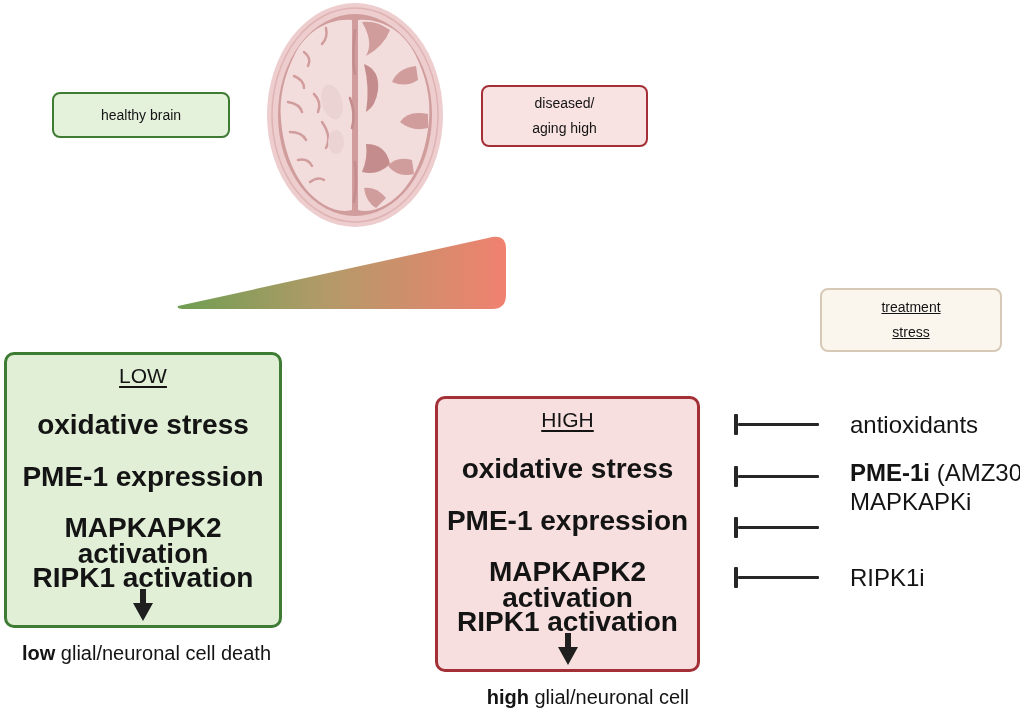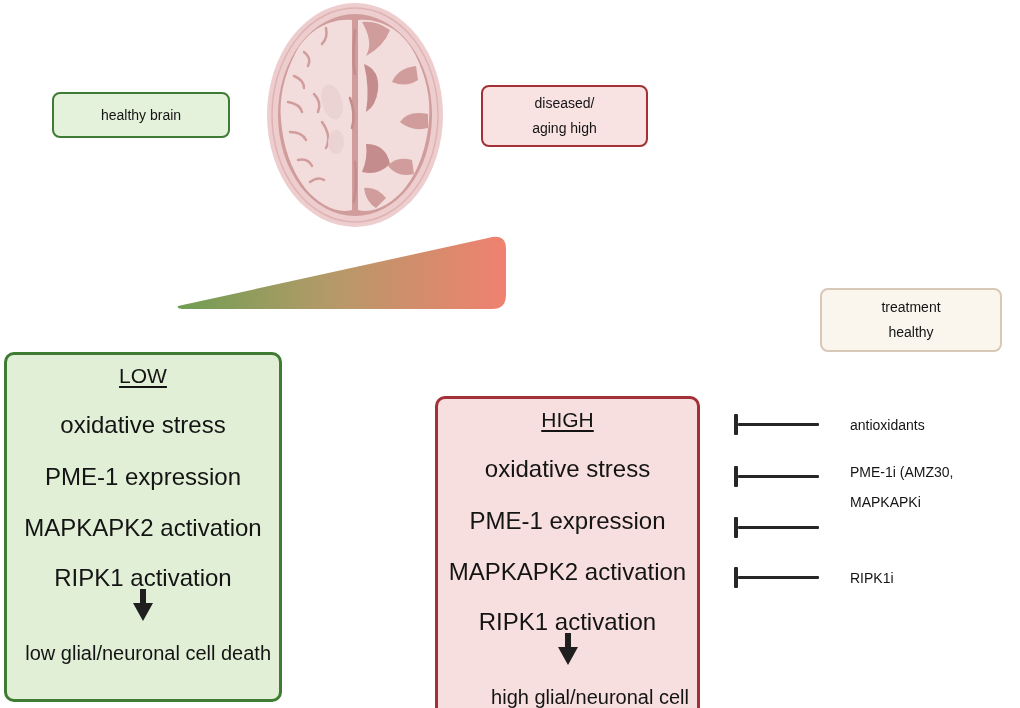--- a/index.html
+++ b/index.html
@@ -7,42 +7,42 @@
     position:relative;width:1020px;height:708px;background:#ffffff;overflow:hidden;
     font-family:"Liberation Sans","DejaVu Sans",sans-serif;color:#141414;
   }
   
   .label-box{
     position:absolute;display:flex;flex-direction:column;align-items:center;justify-content:center;
     border-radius:8px;font-size:14px;line-height:25px;text-align:center;box-sizing:border-box;
   }
   .label-box.green{background:var(--green-fill);border:2.5px solid var(--green-border);}
   .label-box.red{background:var(--red-fill);border:2.5px solid var(--red-border);}
-  .label-box.cream{background:var(--cream-fill);border:2px solid var(--cream-border);}
+  .label-box.cream{background:var(--cream-fill);border:2px solid var(--cream-border);text-decoration:underline;}
   
   .panel{
-    position:absolute;box-sizing:border-box;border-radius:10px;top:352px;height:350px;
+    position:absolute;box-sizing:border-box;border-radius:10px;top:352px;height:276px;
   }
   .panel.low{left:4px;width:278px;background:var(--green-fill2);border:3px solid var(--green-border);}
   .panel.high{left:435px;width:265px;background:var(--red-fill2);border:3px solid var(--red-border);margin-top:44px;}
   .panel .row{
-    position:absolute;left:0;right:0;text-align:center;font-size:24px;line-height:26px;
+    position:absolute;left:0;right:0;text-align:center;font-size:28px;line-height:26px;font-weight:bold;
   }
   .panel .title-row{position:absolute;left:0;right:0;top:8px;text-align:center;font-size:21px;line-height:26px;}
   .panel .title-row span{text-decoration:underline;text-underline-offset:3px;}
   .panel .arrow-wrap{position:absolute;left:0;right:0;top:234px;display:flex;justify-content:center;}
   .panel .outcome{
     position:absolute;left:8px;right:8px;top:285px;text-align:right;font-size:20px;line-height:27px;
   }
-  b{font-weight:normal;}
+  b{font-weight:bold;}
   
   .tbar{position:absolute;left:734px;width:85px;height:21px;display:flex;align-items:center;}
   .tbar .stem{width:4px;height:21px;background:var(--line-color);border-radius:1px;}
   .tbar .shaft{flex:1;height:3.5px;background:var(--line-color);border-radius:1px;}
-  .tlabel{position:absolute;left:850px;font-size:14px;line-height:26px;white-space:nowrap;}
+  .tlabel{position:absolute;left:850px;font-size:24px;line-height:26px;white-space:nowrap;}
   .tlabel.multi{line-height:27px;}
   svg{display:block;}
 </style>
 </head>
 <body>
 
 <div class="canvas">
 
   <svg style="position:absolute;left:266px;top:2px;" width="178" height="226" viewBox="0 0 178 226">
     <ellipse cx="89" cy="113" rx="88" ry="112" fill="var(--brain-rim)"></ellipse>
@@ -96,21 +96,21 @@
         <stop offset="0" style="stop-color:var(--gradient-start)"></stop>
         <stop offset="0.45" style="stop-color:var(--gradient-mid)"></stop>
         <stop offset="1" style="stop-color:var(--gradient-end)"></stop>
       </linearGradient>
     </defs>
     <path d="M6,77 L316,9 Q334,4 334,20 L334,66 Q334,80 320,80 L14,80 Q4,80 6,77 Z" fill="url(#sev)"></path>
   </svg>
 
   <div class="label-box cream" style="left:820px;top:288px;width:182px;height:64px;">
     <div>treatment</div>
-    <div>healthy</div>
+    <div>stress</div>
   </div>
 
   <div class="panel low">
     <div class="title-row">
       <span>LOW</span>
     </div>
     <div class="row" style="top:57px">oxidative stress</div>
     <div class="row" style="top:109px">PME-1 expression</div>
     <div class="row" style="top:160px">MAPKAPK2 activation</div>
     <div class="row" style="top:210px">RIPK1 activation</div>

